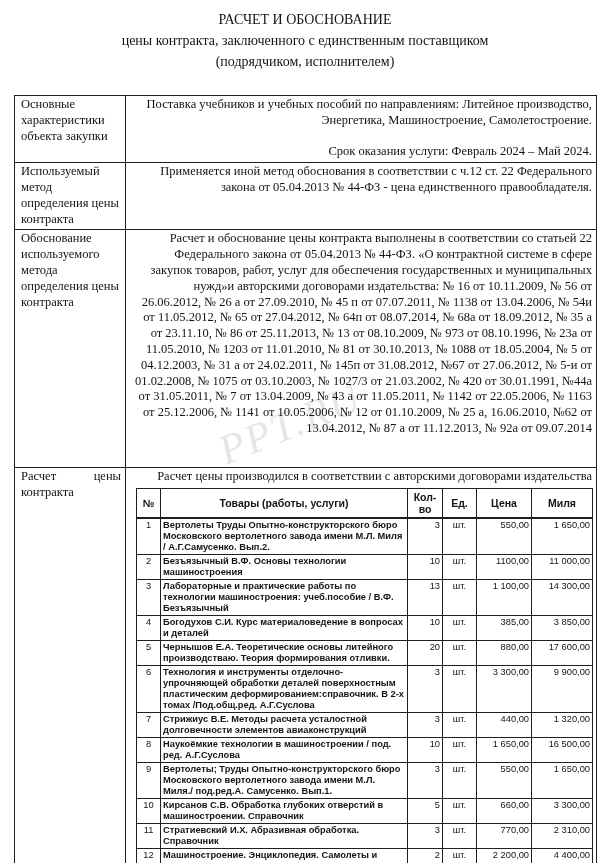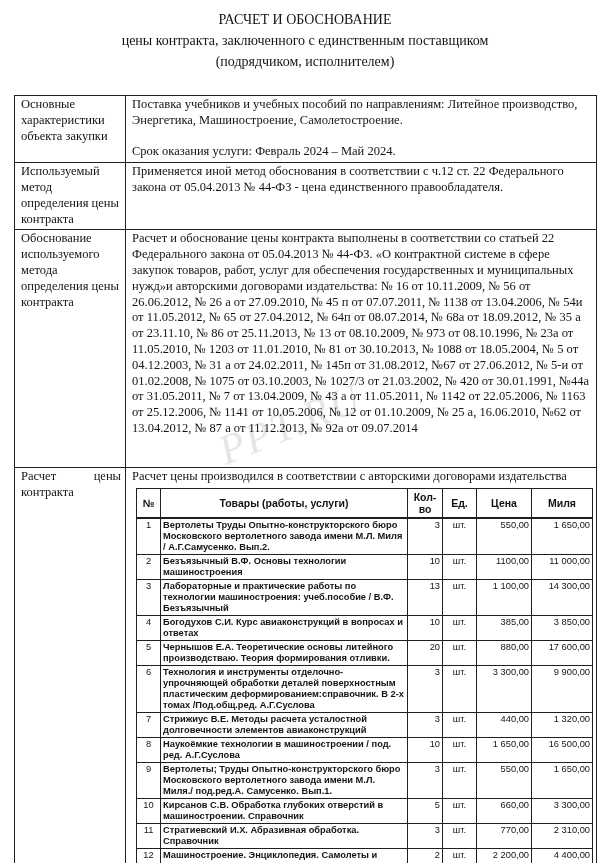--- a/index.html
+++ b/index.html
@@ -52,21 +52,21 @@
     vertical-align: top;
     font-size: 12.5px;
     line-height: 15.8px;
     padding: 1px 4px 2px 6px;
   }
   td.row-label { padding-right: 3px; }
   td.row-label.justify { text-align: justify; }
   tr.r1 { height: 65px; }
   tr.r2 { height: 65px; }
   tr.r3 { height: 238px; padding-left: 48px; }
-  .para { margin: 0; }
+  .para { margin: 0; text-align: right; }
   .para + .para-gap { margin-top: 15.8px; }
 
   
   table.inner {
     border-collapse: collapse;
     table-layout: fixed;
     width: 456px;
     margin: 3px 0 0 4px;
     font-family: "Liberation Sans", "DejaVu Sans", sans-serif;
     font-size: 9.3px;
@@ -180,21 +180,21 @@
     <td class="cell-num">3</td>
     <td class="cell-goods">Лабораторные и практические работы по технологии машиностроения: учеб.пособие / В.Ф. Безъязычный</td>
     <td class="cell-qty">13</td>
     <td class="cell-unit">шт.</td>
     <td class="cell-price">1 100,00</td>
     <td class="cell-sum">14 300,00</td>
   </tr>
 
   <tr>
     <td class="cell-num">4</td>
-    <td class="cell-goods">Богодухов С.И. Курс авиаконструкций в вопросах и ответах</td>
+    <td class="cell-goods">Богодухов С.И. Курс материаловедение в вопросах и деталей</td>
     <td class="cell-qty">10</td>
     <td class="cell-unit">шт.</td>
     <td class="cell-price">385,00</td>
     <td class="cell-sum">3 850,00</td>
   </tr>
 
   <tr>
     <td class="cell-num">5</td>
     <td class="cell-goods">Чернышов Е.А.  Теоретические основы литейного производстваю. Теория формирования отливки.</td>
     <td class="cell-qty">20</td>

